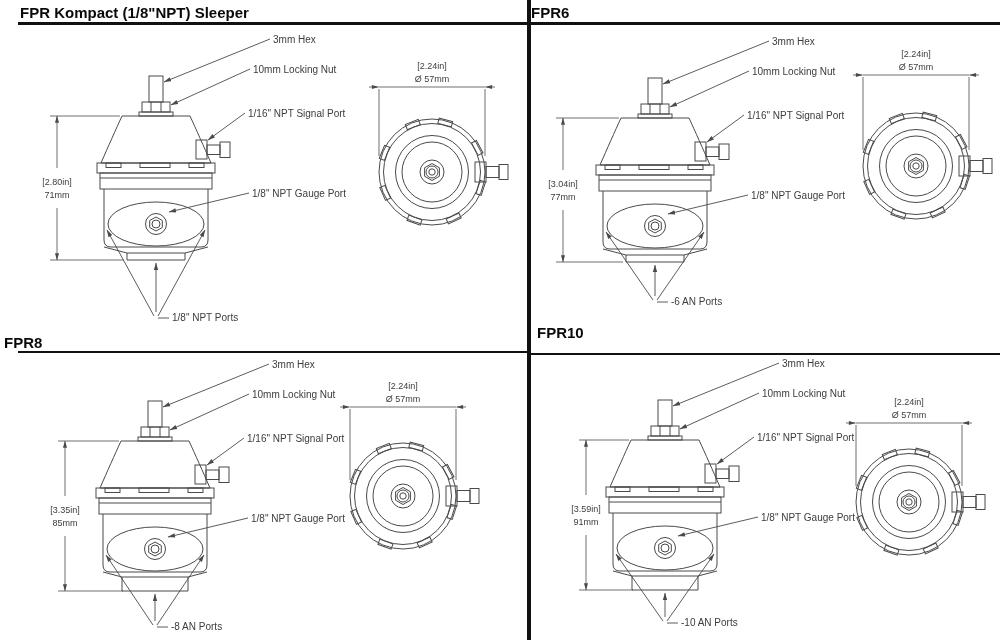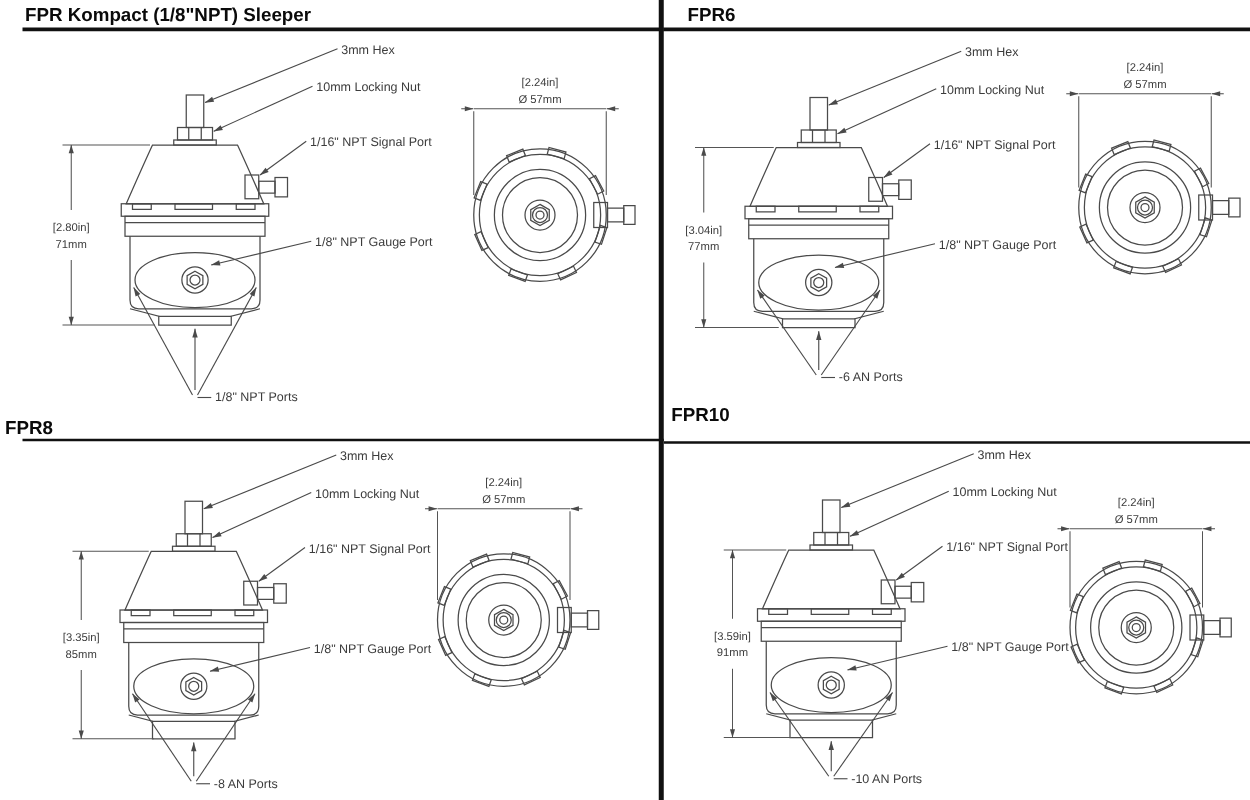--- a/index.html
+++ b/index.html
@@ -14,21 +14,21 @@
   .dl{stroke:#555555;stroke-width:0.85;fill:none}
   text.lbl{font-size:10px;fill:#3c3c3c}
   text.dim{font-size:9px;fill:#3c3c3c;text-anchor:middle}
 </style>
 </head>
 <body>
 
 <div class="page">
 
   <div class="qtitle" style="left:20px;top:4px">FPR Kompact (1/8"NPT) Sleeper</div>
-  <div class="qtitle" style="left:550px;top:4px">FPR6</div>
+  <div class="qtitle" style="left:531px;top:4px">FPR6</div>
   <div class="qtitle" style="left:4px;top:334px">FPR8</div>
   <div class="qtitle" style="left:537px;top:324px">FPR10</div>
 
   <div class="rule" style="left:18px;top:22px;width:513px"></div>
   <div class="rule" style="left:531px;top:22px;width:469px"></div>
   <div class="rule" style="left:18px;top:350.5px;width:513px"></div>
   <div class="rule" style="left:531px;top:352.5px;width:469px"></div>
   <div class="vrule" style="left:526.5px;top:0;height:640px"></div>
 
   <svg id="drawing" class="drawing" width="1000" height="640" viewBox="0 0 1000 640">

